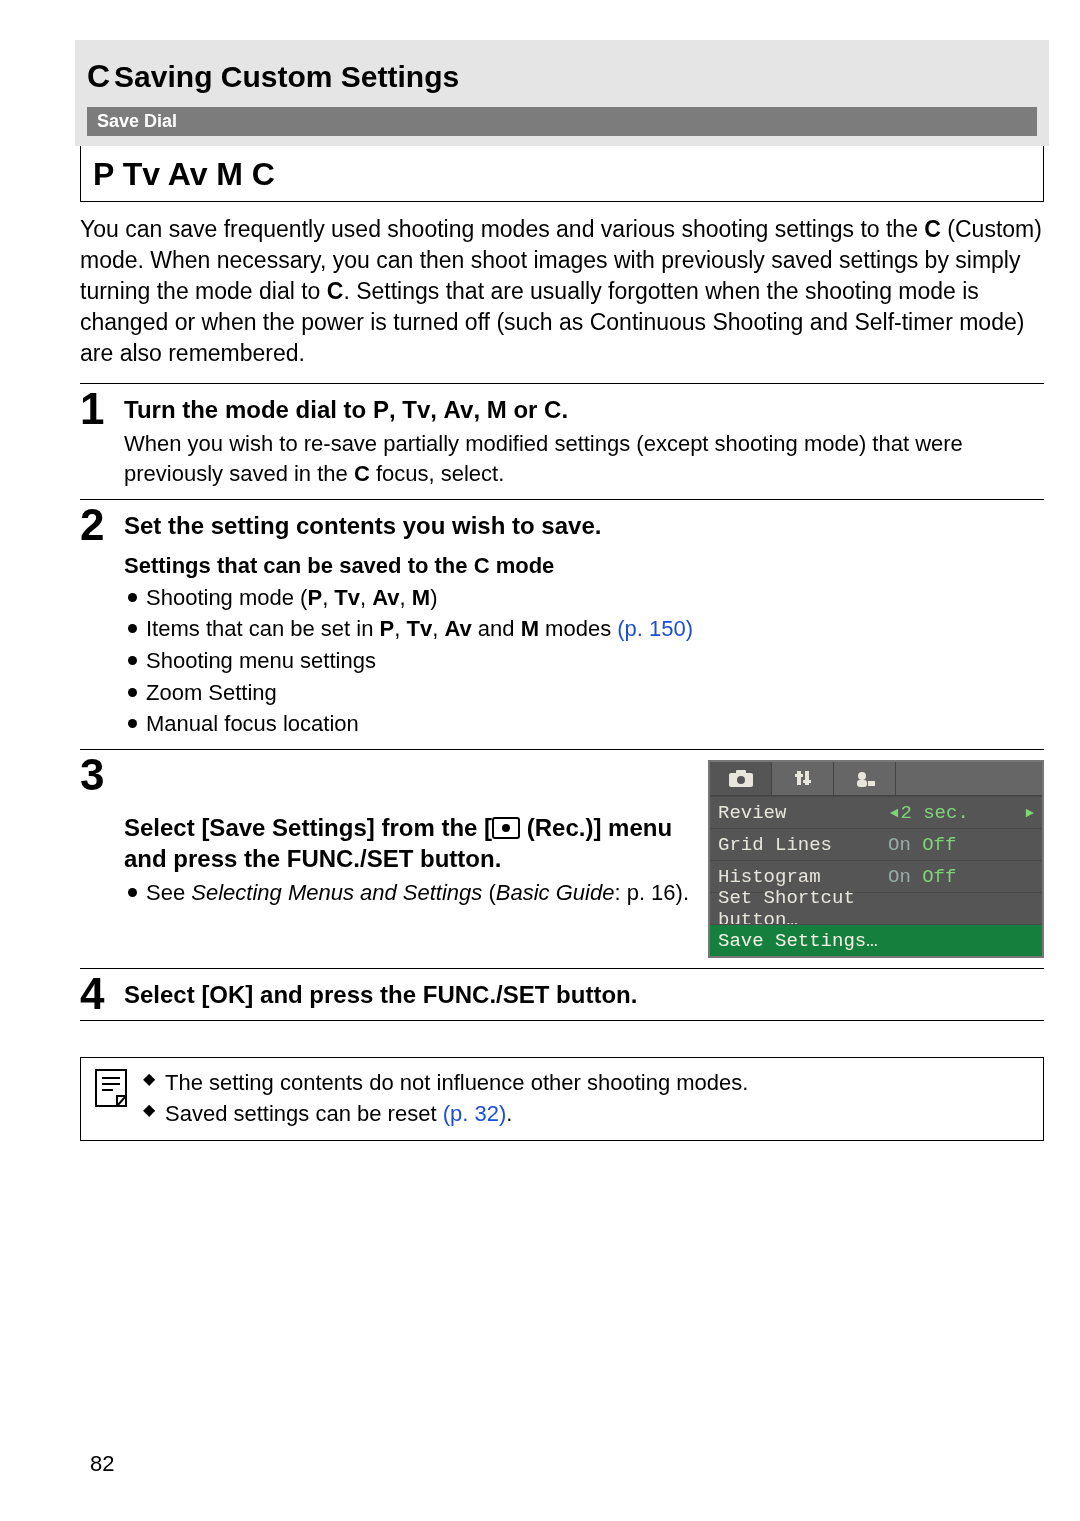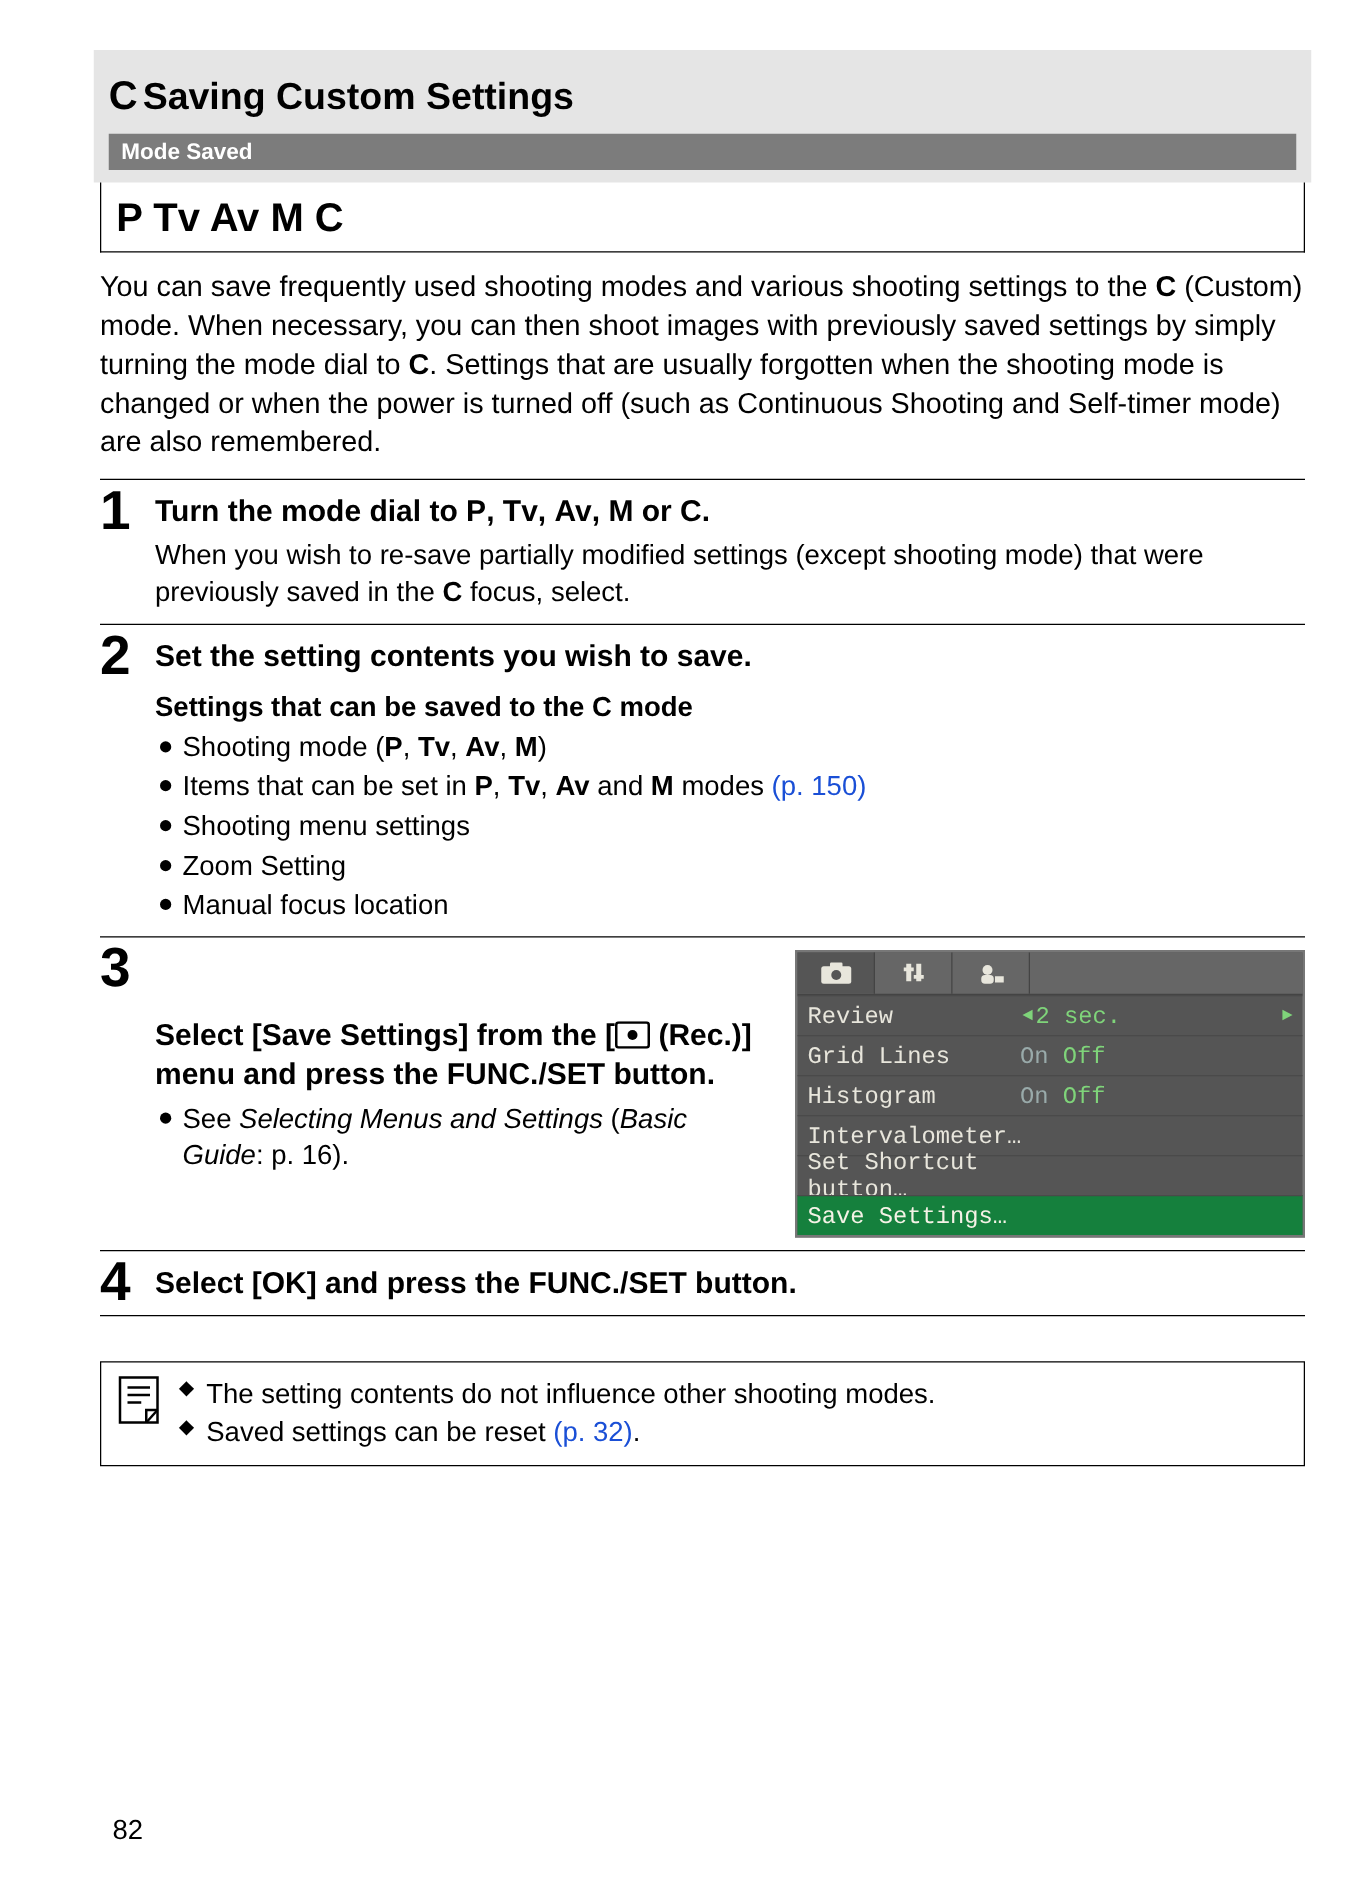--- a/index.html
+++ b/index.html
@@ -121,21 +121,21 @@
     gap: 16px;
     align-items: center;
   }
   .step3-left { flex: 1; }
   .rec-icon {
     display: inline-block;
     vertical-align: -3px;
   }
   .rec-icon svg { display: block; }
   .menu-shot {
-    width: 408px;
+    width: 336px;
     background: #555;
     border: 2px solid #777;
     font-family: "Courier New", monospace;
     font-size: 19px;
     color: #e8e6dc;
   }
   .menu-tabs {
     display: flex;
     background: #666;
     height: 34px;
@@ -212,21 +212,21 @@
 </style>
 </head>
 <body>
 
 <div class="page">
 
   <div class="topbar">
     <h1>
       <span class="c-prefix">C</span><span>Saving Custom Settings</span>
     </h1>
-    <span class="modedial-label">Mode Saved</span>
+    <span class="modedial-label">Save Dial</span>
   </div>
 
   <div class="modes-box">
     <div class="modes">P Tv Av M C</div>
   </div>
 
   <p class="intro">
     <span>You can save frequently used shooting modes and various shooting settings to the </span><b>C</b><span> (Custom) mode. When necessary, you can then shoot images with previously saved settings by simply turning the mode dial to </span><b>C</b><span>. Settings that are usually forgotten when the shooting mode is changed or when the power is turned off (such as Continuous Shooting and Self-timer mode) are also remembered.</span>
   </p>
 
@@ -321,23 +321,20 @@
         </div>
         <div class="menu-row">
           <span class="label">Grid Lines</span>
           <span class="val"><span class="dim">On</span> <span class="sel">Off</span></span>
         </div>
         <div class="menu-row">
           <span class="label">Histogram</span>
           <span class="val"><span class="dim">On</span> <span class="sel">Off</span></span>
         </div>
         <div class="menu-row">
-          <span class="label">Intervalometer…</span>
-        </div>
-        <div class="menu-row">
           <span class="label">Set Shortcut button…</span>
         </div>
         <div class="menu-row highlight">
           <span class="label">Save Settings…</span>
         </div>
       </div>
     </div>
   </div>
 
   <hr class="sep">

